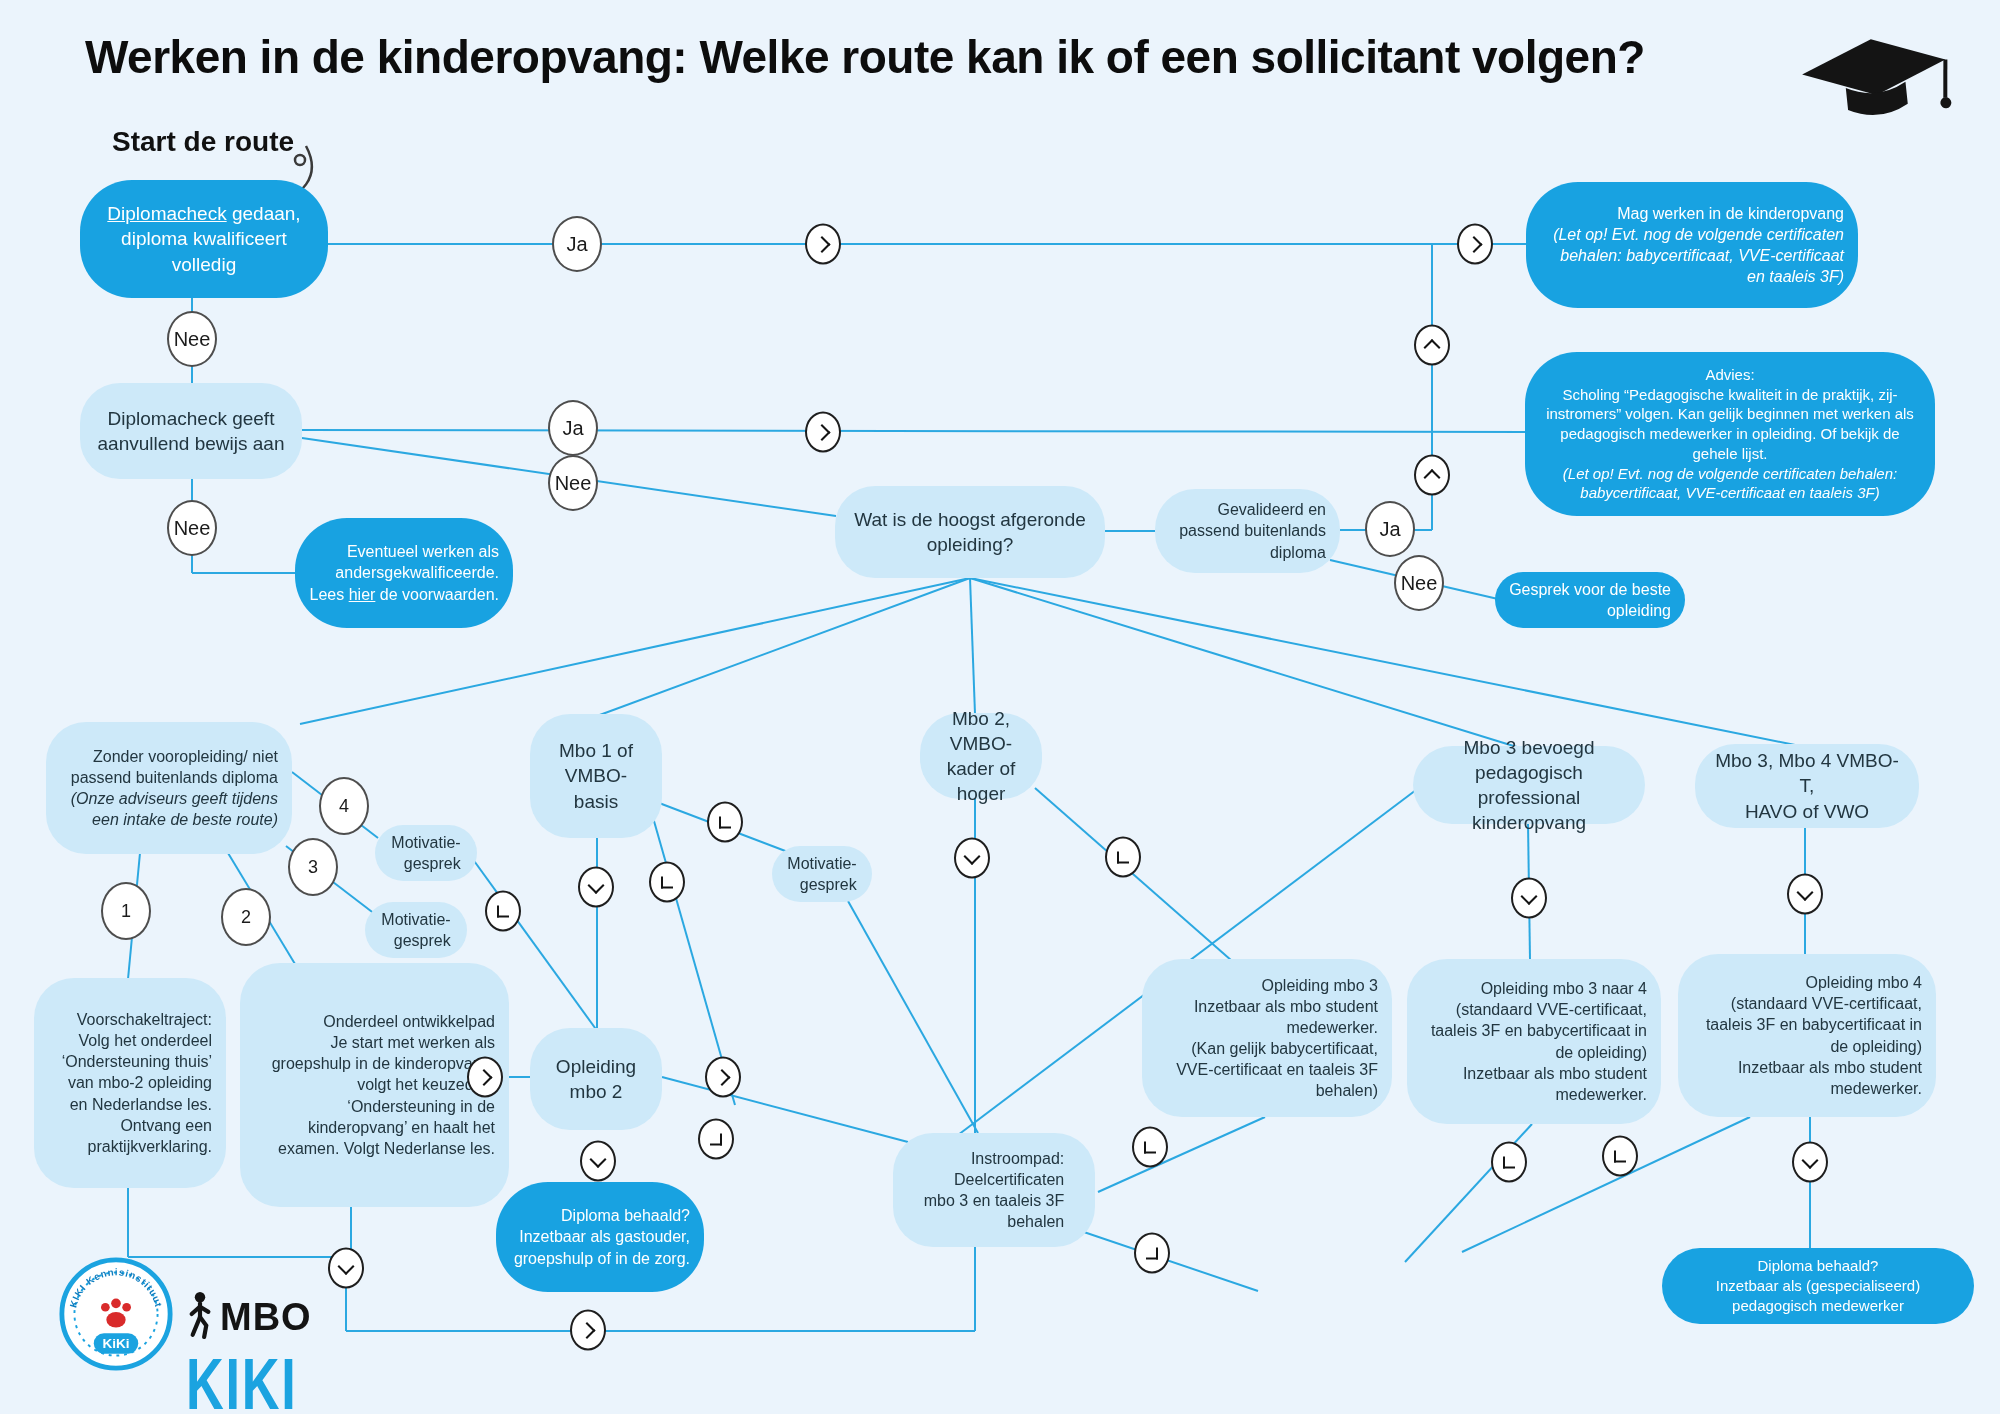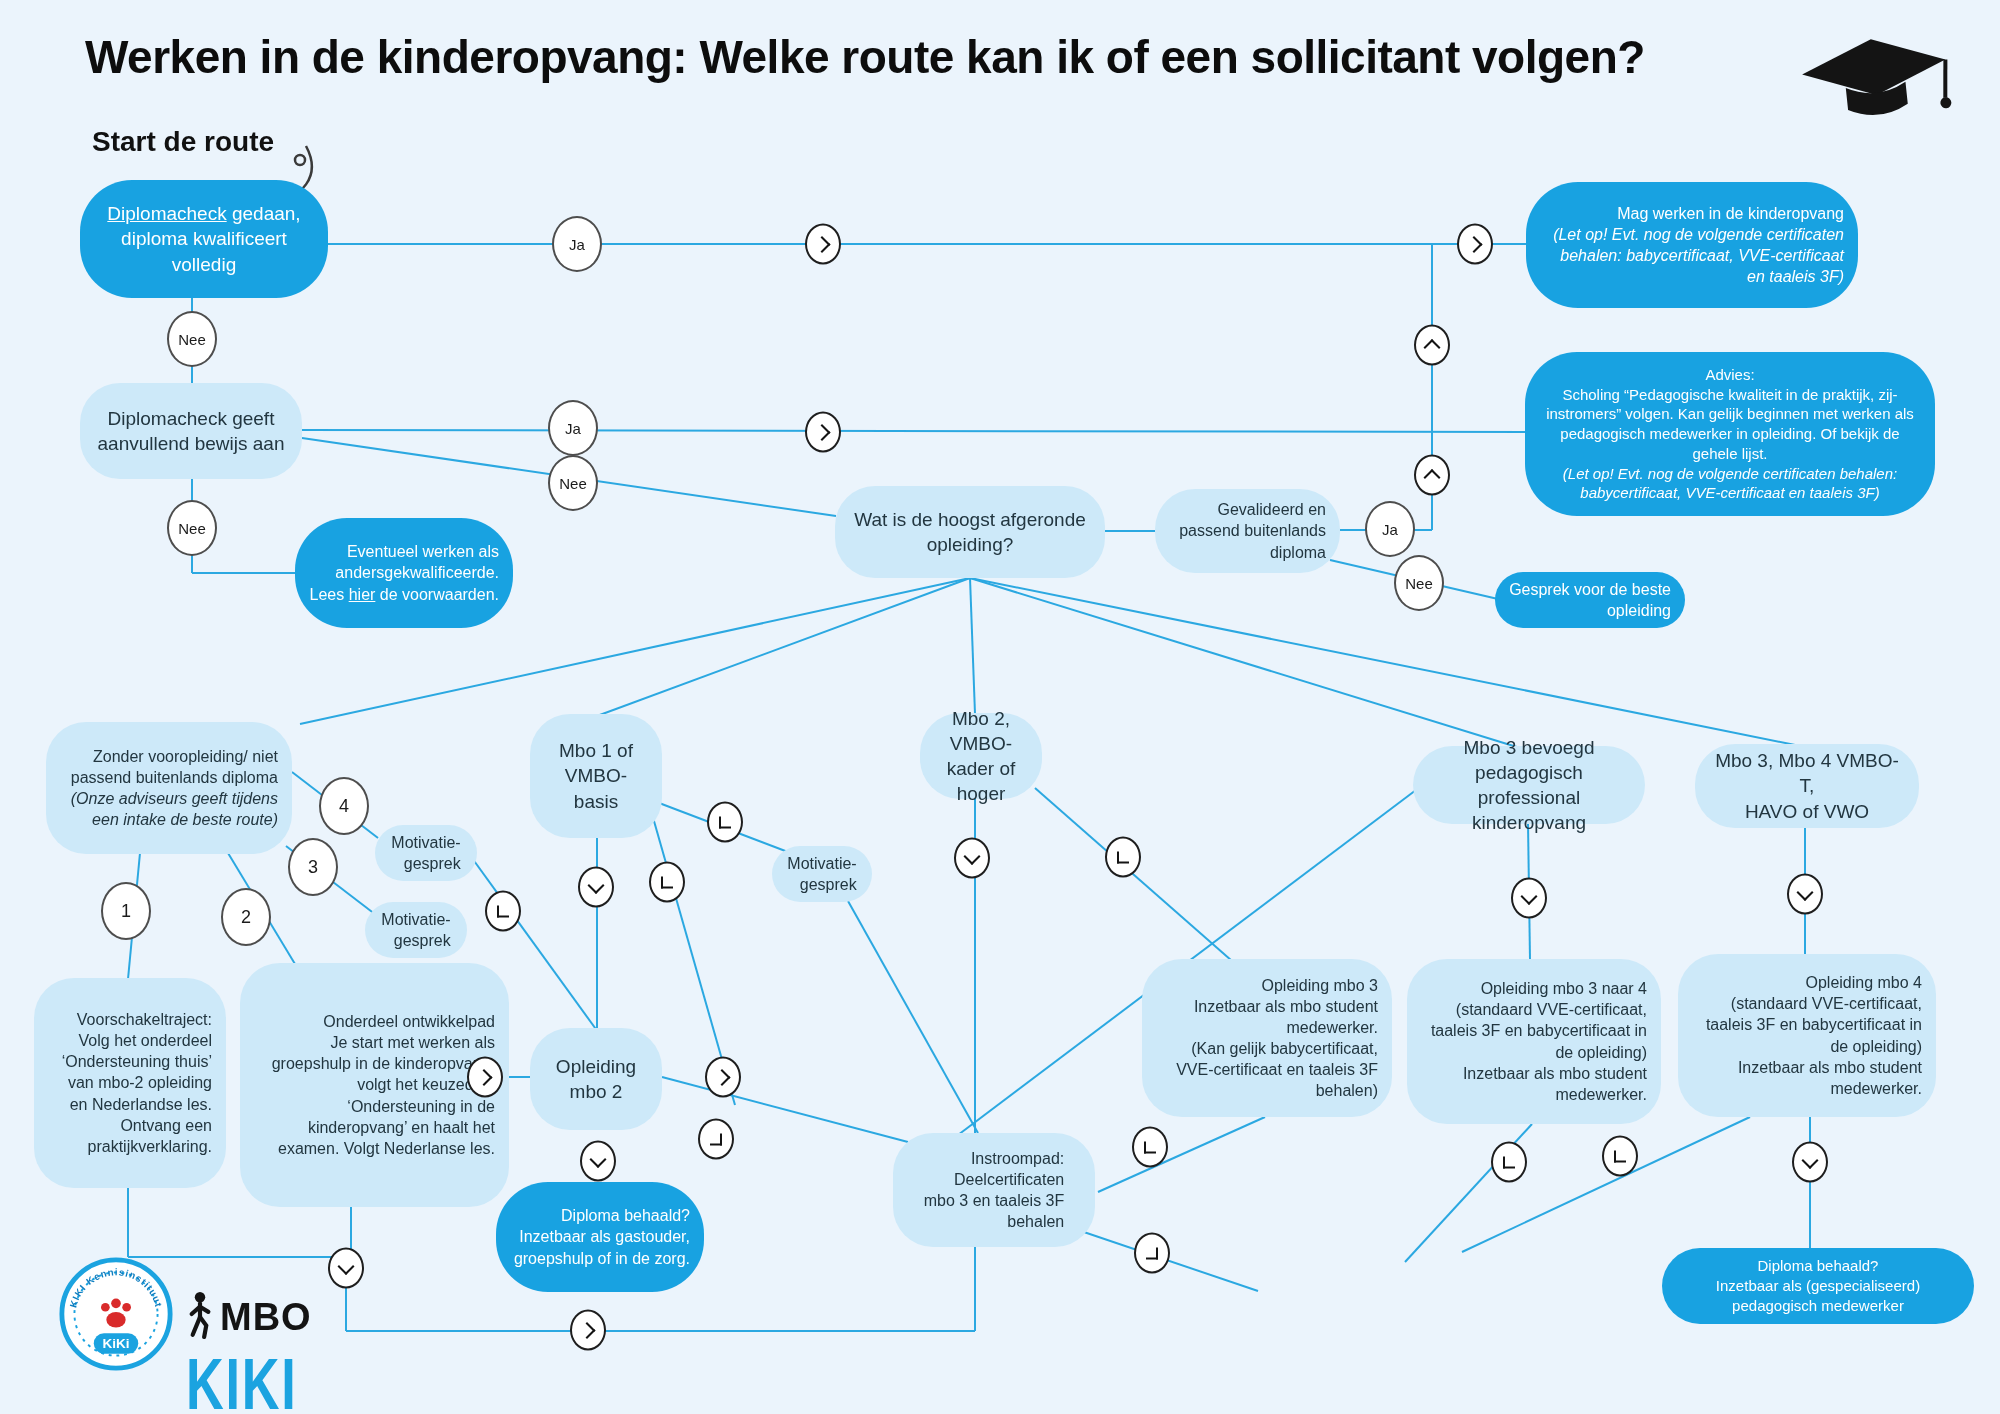--- a/index.html
+++ b/index.html
@@ -1,34 +1,34 @@
 <!DOCTYPE html>
 <html><head>
 <meta charset="utf-8">
 <style>
   html,body{margin:0;padding:0;background:#ebf4fc;}
   #canvas{position:relative;width:2000px;height:1414px;background:#ebf4fc;
           font-family:"Liberation Sans",sans-serif;overflow:hidden;}
   .lines{position:absolute;left:0;top:0;z-index:1;}
   .page-title{position:absolute;left:85px;top:30px;font-size:46px;font-weight:bold;
               color:#0d0d0d;letter-spacing:-0.5px;z-index:2;}
-  .start-label{position:absolute;left:92px;top:126px;font-size:28px;font-weight:bold;color:#111;z-index:2;}
+  .start-label{position:absolute;left:112px;top:126px;font-size:28px;font-weight:bold;color:#111;z-index:2;}
   .node{position:absolute;box-sizing:border-box;display:flex;align-items:center;justify-content:center;
         text-align:center;padding:10px 14px;z-index:2;font-size:19px;line-height:1.32;}
   .node .txt{white-space:pre-line;}
   .dark{background:#18a2e1;color:#ffffff;border-radius:52px;}
   .light{background:#cde9f9;color:#223640;border-radius:40px;}
   .f16{font-size:16px;text-align:right;} .f15{font-size:15px;}
   .it{font-style:italic;display:block;}
   .blk{display:block;}
   .u{text-decoration:underline;}
   .badge{position:absolute;background:#fff;border:2px solid #4d4d4d;border-radius:50%;
          display:flex;align-items:center;justify-content:center;color:#1b1b1b;
          transform:translate(-50%,-50%);z-index:3;}
-  .jn{width:46px;height:52px;font-size:15px;}
+  .jn{width:46px;height:52px;font-size:20px;}
   .num{width:46px;height:54px;font-size:18px;}
   .icircle{position:absolute;width:32px;height:37px;background:#fff;border:2px solid #1e1e1e;border-radius:50%;
            transform:translate(-50%,-50%);z-index:3;display:flex;align-items:center;justify-content:center;}
   .chv{width:10px;height:10px;border-right:2.5px solid #141414;border-bottom:2.5px solid #141414;}
   .r{transform:rotate(-45deg);margin-left:-3px;}
   .d{transform:rotate(45deg);margin-top:-4px;}
   .u-dir{transform:rotate(-135deg);margin-top:4px;}
   .dl{transform:rotate(90deg);}
   .dr{transform:rotate(0deg);}
   .capicon{position:absolute;left:1795px;top:33px;z-index:2;}

